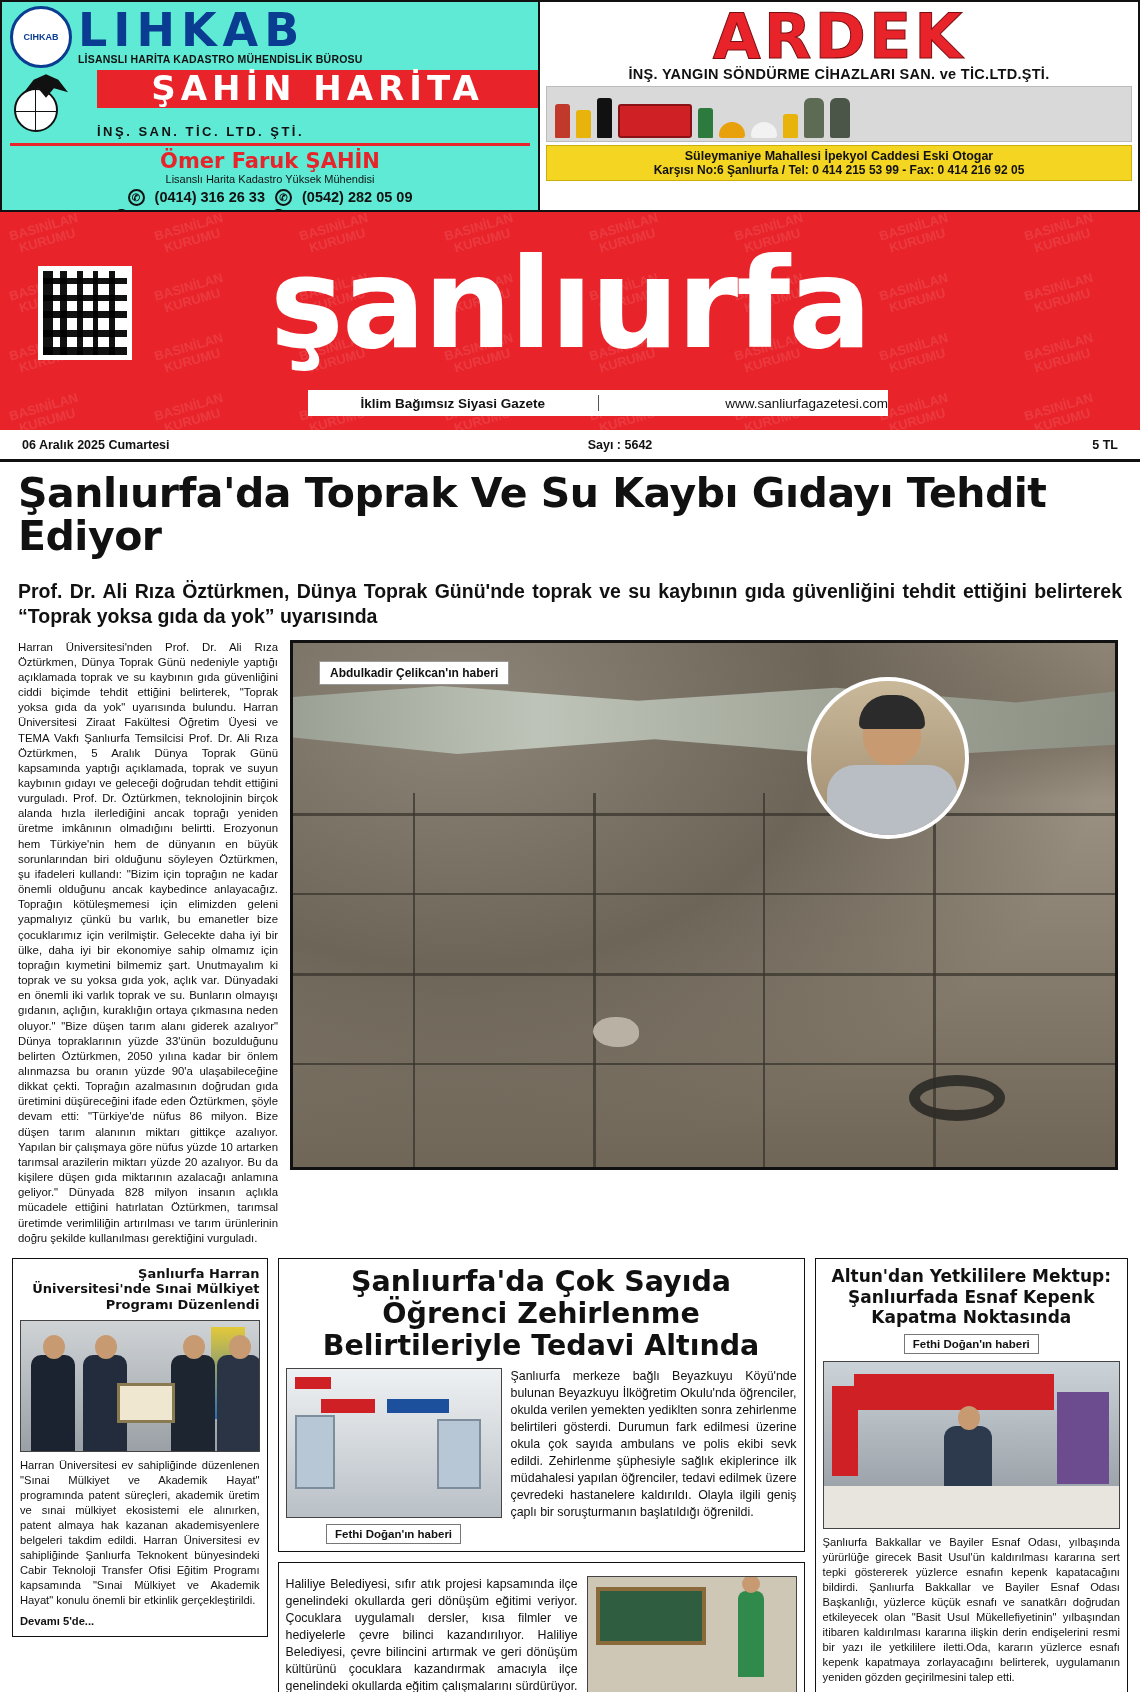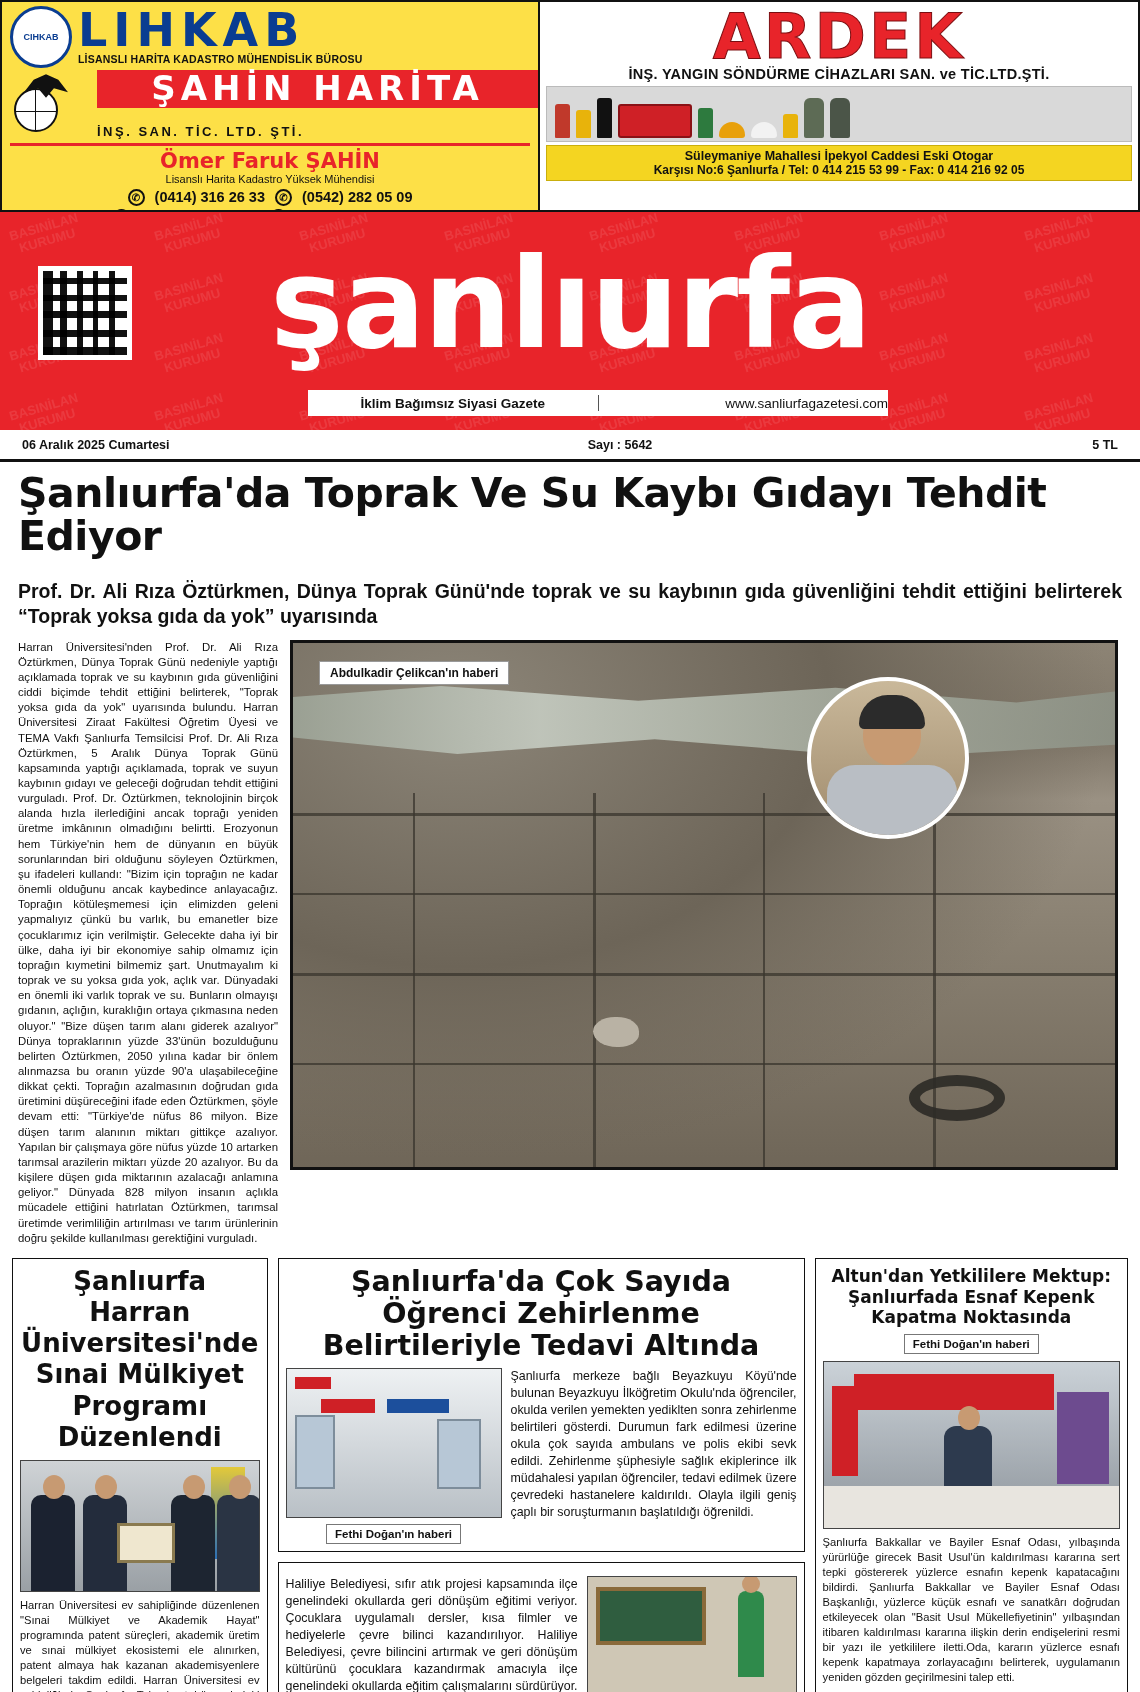--- a/index.html
+++ b/index.html
@@ -11,21 +11,21 @@
     color:#111;
     position:relative;
     overflow:hidden;
   }
   .page { width:1140px; height:1692px; position:relative; }
 
   
   .top-ads { display:flex; width:1140px; height:212px; }
   .ad-left {
     width:540px; height:212px; position:relative;
-    background:#fde047; border:2px solid #111;
+    background:#5eead4; border:2px solid #111;
     overflow:hidden;
   }
   .ad-right {
     width:600px; height:212px; position:relative;
     background:#ffffff; border:2px solid #111; border-left:none;
     overflow:hidden;
   }
   .cihkab-row { display:flex; align-items:center; padding:4px 0 0 8px; }
   .cihkab-logo {
     width:62px; height:62px; border-radius:50%;
@@ -222,21 +222,21 @@
   }
 
   
   .bottom { display:flex; gap:10px; padding:12px 12px 0 12px; }
   .col-l { width:256px; }
   .col-m { width:528px; }
   .col-r { width:314px; }
   .cell { border:1.5px solid #111; padding:7px; }
   .cell + .cell { margin-top:10px; }
   .h-left {
-    font-size:26px; font-weight:bold; text-align:center; line-height:1.2;
+    font-size:13px; font-weight:bold; text-align:right; line-height:1.2;
     font-family:"DejaVu Sans", sans-serif;
   }
   .h-mid {
     font-size:28.5px; font-weight:bold; text-align:center; line-height:1.12;
     font-family:"DejaVu Sans", sans-serif;
   }
   .h-mid2 {
     font-size:22.5px; font-weight:bold; text-align:center; line-height:1.15;
     font-family:"DejaVu Sans", sans-serif;
   }

